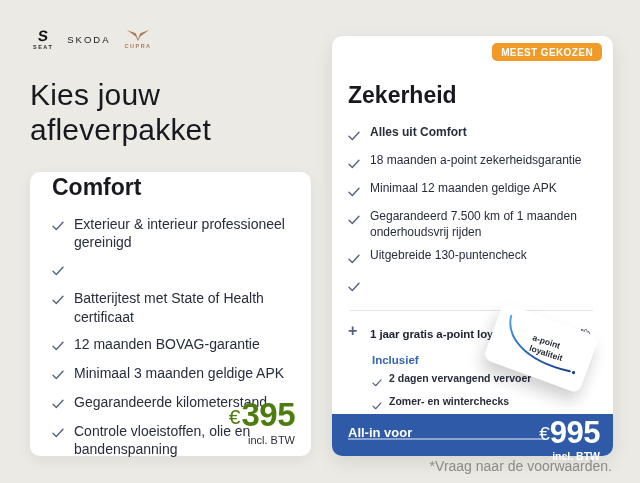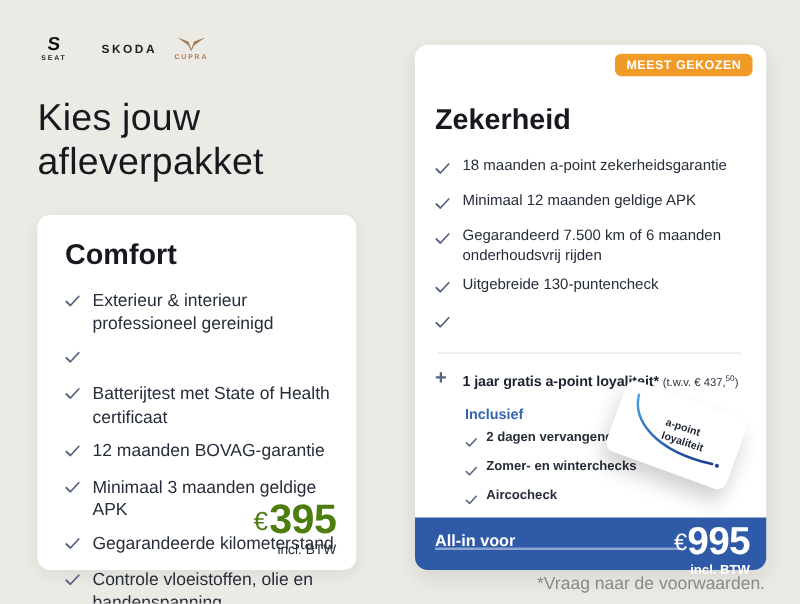--- a/index.html
+++ b/index.html
@@ -5,32 +5,32 @@
   html,body{margin:0;padding:0;background:#ECEAE4;}
   *{box-sizing:border-box;font-family:"Liberation Sans","DejaVu Sans",sans-serif;}
   .stage{position:relative;width:640px;height:483px;background:#ECEAE4;overflow:hidden;color:#222834;}
 
   
   .brands{position:absolute;left:33px;top:28px;display:flex;align-items:center;gap:14px;}
   .brand{display:flex;flex-direction:column;align-items:center;line-height:1;}
   .brand .glyph{display:flex;align-items:center;justify-content:center;}
   .brand .wordmark{font-size:5.5px;font-weight:700;letter-spacing:1.5px;margin-top:2px;color:#2b2b2b;}
   .seat-s{font-size:15px;font-weight:800;color:#111;transform:skewX(-6deg);}
-  .skoda .wordmark-big{font-size:9.5px;font-weight:700;letter-spacing:2px;color:#222;margin-left:14px;}
+  .skoda .wordmark-big{font-size:9.5px;font-weight:400;letter-spacing:2px;color:#222;}
   .cupra .wordmark{color:#a97c55;}
 
   
   .page-title{position:absolute;left:30px;top:78px;width:270px;margin:0;font-size:30px;line-height:1.15;font-weight:500;color:#17191f;letter-spacing:.2px;}
 
   
   .card{position:absolute;background:#fff;border-radius:10px;box-shadow:0 4px 14px rgba(30,30,30,.07);}
   .card h2{margin:0;font-size:23px;font-weight:700;color:#17191f;}
 
   
-  .card.comfort{left:30px;top:172px;width:255px;height:284px;padding:16px 14px 12px 22px;}
+  .card.comfort{left:30px;top:172px;width:281px;height:284px;padding:0 14px 12px 22px;}
   .card.comfort h2{margin:2px 0 14px 0;}
   ul.checklist{list-style:none;margin:0;padding:0;}
   ul.checklist li{display:flex;gap:10px;margin-bottom:9px;align-items:flex-start;}
   ul.checklist .ck{flex:0 0 12px;margin-top:2px;}
   ul.checklist .txt{font-size:14px;line-height:1.3;color:#272d3b;max-width:212px;}
   .price-block{position:absolute;right:16px;bottom:10px;text-align:right;}
   .price-line{white-space:nowrap;color:#4d7c0f;}
   .price-cur{font-size:21px;font-weight:400;vertical-align:2px;margin-right:1px;}
   .price-num{font-size:33px;font-weight:700;letter-spacing:-.5px;}
   .price-note{font-size:11px;color:#2a2f3a;margin-top:0px;}
@@ -150,33 +150,39 @@
   </section>
 
   <section class="card zekerheid">
     <div class="badge">MEEST GEKOZEN</div>
     <h2>Zekerheid</h2>
     <ul class="checklist">
       <li>
         <span class="ck"><svg width="12" height="10" viewBox="0 0 12 10">
               <path d="M1 5.2 L4.3 8.4 L11 1.2" fill="none" stroke="#54627D" stroke-width="1.4" stroke-linecap="round" stroke-linejoin="round"></path>
             </svg></span>
+        <span class="txt strong">Alles uit Comfort</span>
+        </li>
+      <li>
+        <span class="ck"><svg width="12" height="10" viewBox="0 0 12 10">
+              <path d="M1 5.2 L4.3 8.4 L11 1.2" fill="none" stroke="#54627D" stroke-width="1.4" stroke-linecap="round" stroke-linejoin="round"></path>
+            </svg></span>
         <span class="txt">18 maanden a-point zekerheidsgarantie</span>
         </li>
       <li>
         <span class="ck"><svg width="12" height="10" viewBox="0 0 12 10">
               <path d="M1 5.2 L4.3 8.4 L11 1.2" fill="none" stroke="#54627D" stroke-width="1.4" stroke-linecap="round" stroke-linejoin="round"></path>
             </svg></span>
         <span class="txt">Minimaal 12 maanden geldige APK</span>
         </li>
       <li>
         <span class="ck"><svg width="12" height="10" viewBox="0 0 12 10">
               <path d="M1 5.2 L4.3 8.4 L11 1.2" fill="none" stroke="#54627D" stroke-width="1.4" stroke-linecap="round" stroke-linejoin="round"></path>
             </svg></span>
-        <span class="txt">Gegarandeerd 7.500 km of 6 maanden onderhoudsvrij rijden</span>
+        <span class="txt">Gegarandeerd 7.500 km of 1 maanden onderhoudsvrij rijden</span>
         </li>
       <li>
         <span class="ck"><svg width="12" height="10" viewBox="0 0 12 10">
               <path d="M1 5.2 L4.3 8.4 L11 1.2" fill="none" stroke="#54627D" stroke-width="1.4" stroke-linecap="round" stroke-linejoin="round"></path>
             </svg></span>
         <span class="txt">Uitgebreide 130-puntencheck</span>
         </li>
       <li>
         <span class="ck"><svg width="12" height="10" viewBox="0 0 12 10">
               <path d="M1 5.2 L4.3 8.4 L11 1.2" fill="none" stroke="#54627D" stroke-width="1.4" stroke-linecap="round" stroke-linejoin="round"></path>

